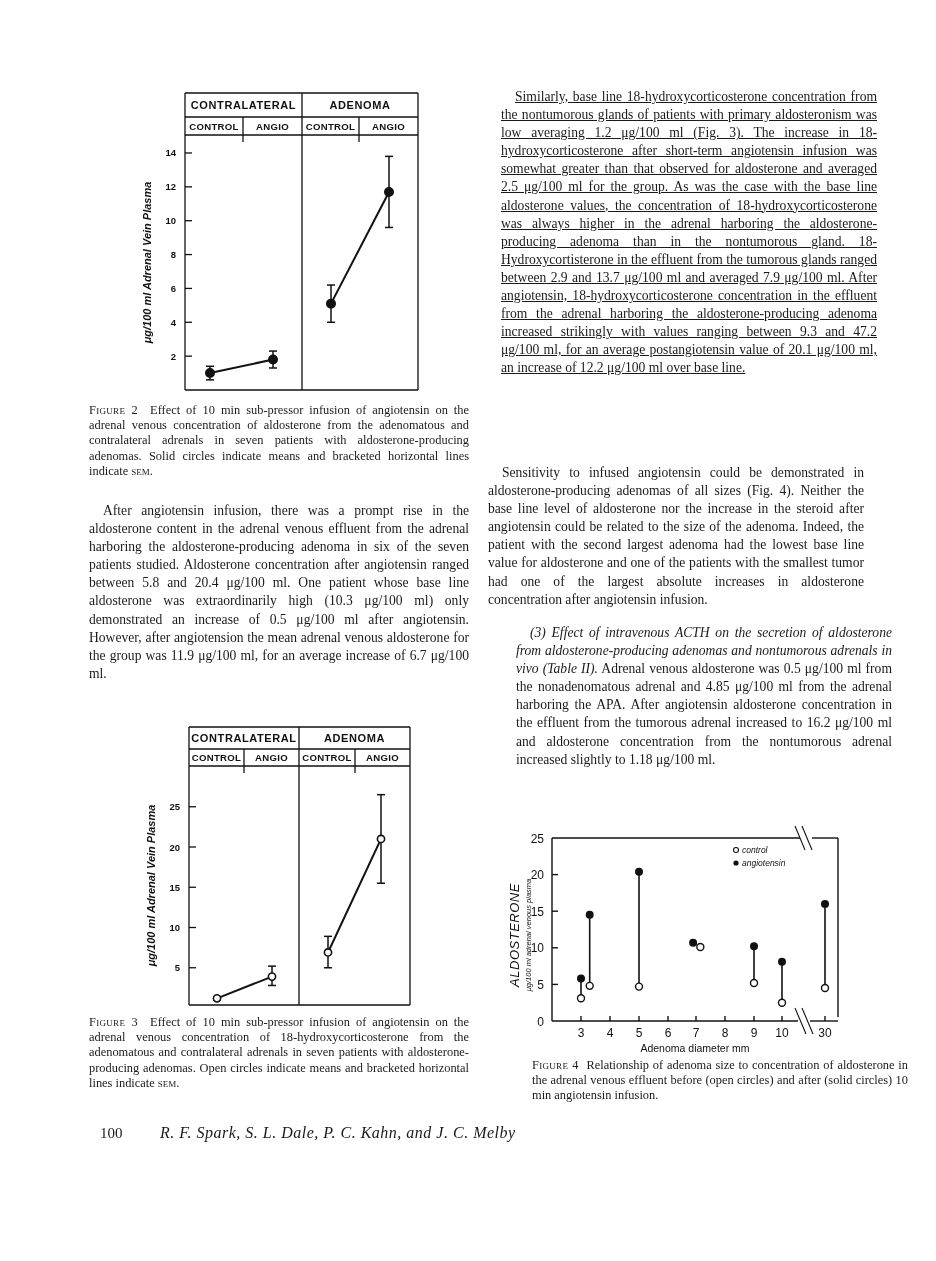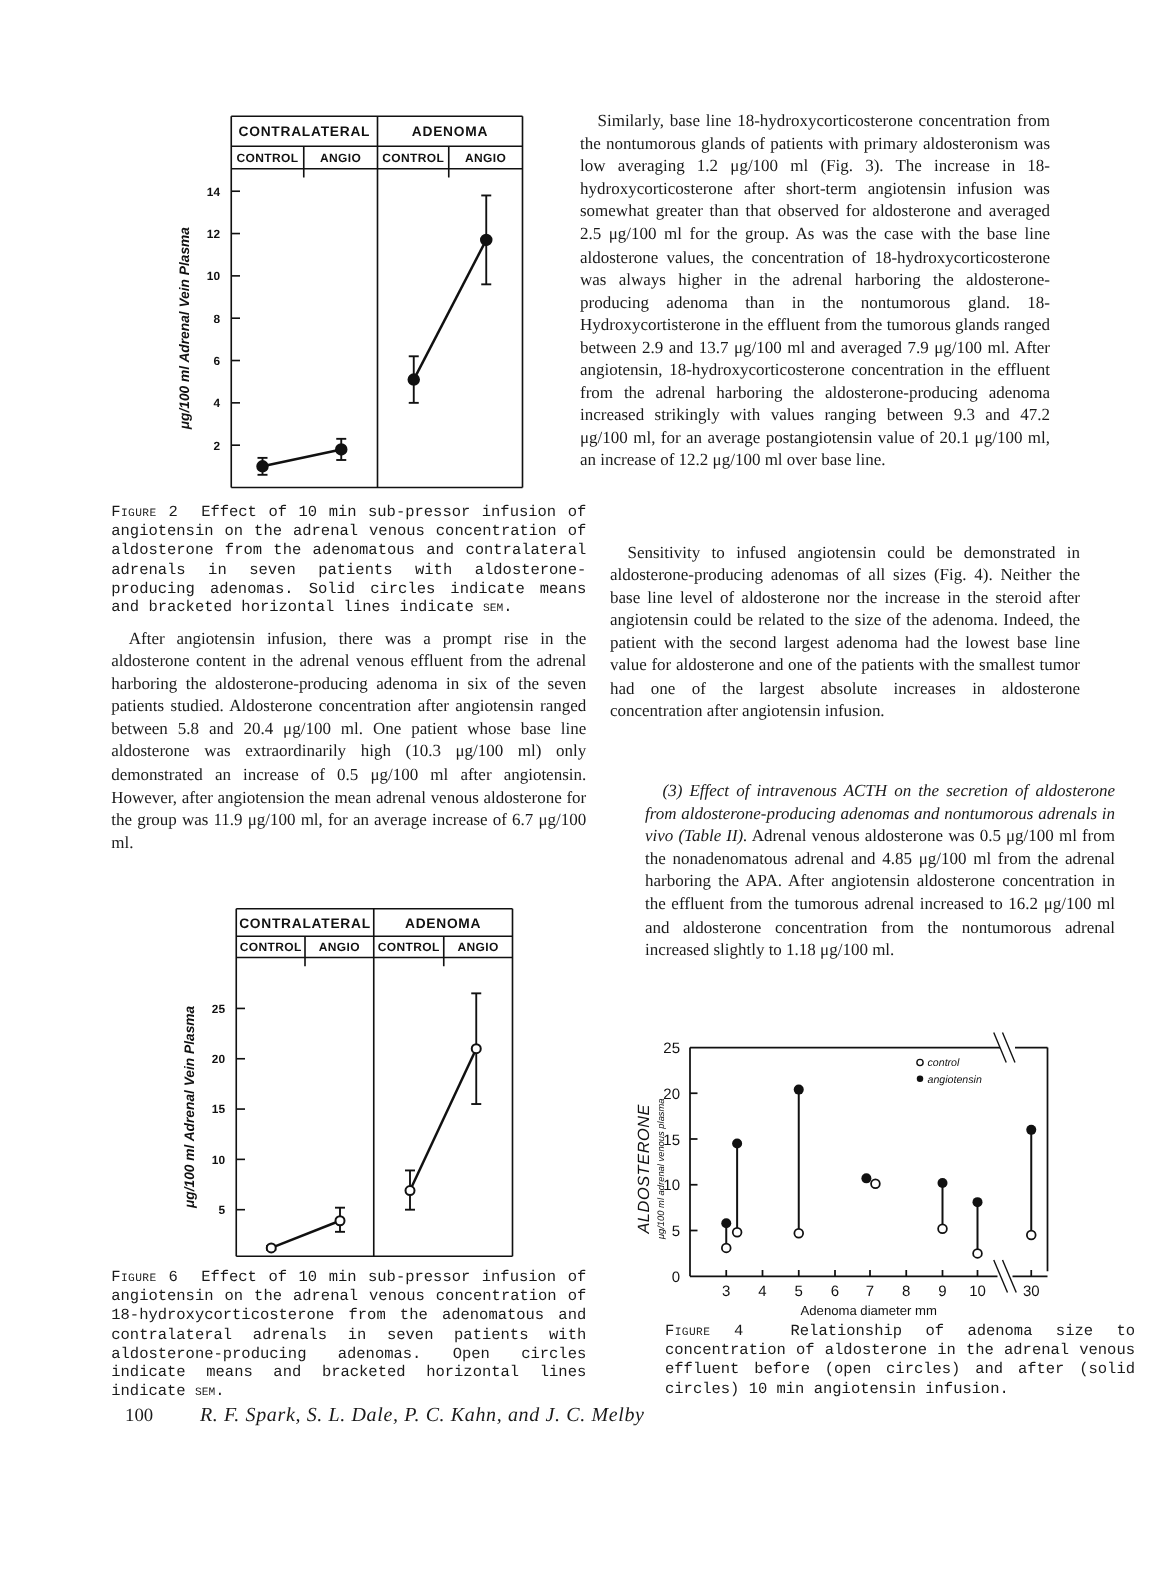--- a/index.html
+++ b/index.html
@@ -9,21 +9,21 @@
     font-family: "Liberation Serif", "DejaVu Serif", serif;
     font-size: 13.6px;
     line-height: 18.1px;
     text-align: justify;
     text-align-last: left;
     hyphens: none;
   }
   .para .indent { display: inline-block; width: 14px; }
   .caption {
     position: absolute;
-    font-family: Liberation Mono, monospace;
+    font-family: Liberation Serif, serif;
     font-size: 12.4px;
     line-height: 15.2px;
     text-align: justify;
   }
   .caption .fig { font-variant: small-caps; letter-spacing: 0.3px; }
   .caption .sc { font-variant: small-caps; }
   .ital { font-style: italic; }
   svg { position: absolute; overflow: visible; }
   svg text { font-family: "Liberation Sans", "DejaVu Sans", sans-serif; fill: #111; }
   .hdr { font-weight: bold; font-size: 11px; letter-spacing: 0.6px; }
@@ -211,30 +211,30 @@
   <span class="fig">Figure 2</span>&nbsp;
   <span>Effect of 10 min sub-pressor infusion of angiotensin on the adrenal venous concentration of aldosterone from the adenomatous and contralateral adrenals in seven patients with aldosterone-producing adenomas. Solid circles indicate means and bracketed horizontal lines indicate</span>
   <span class="sc">sem.</span>
 </div>
 
 <div class="para" style="left:89px; top:502px; width:380px;">
   <span class="indent"></span><span>After angiotensin infusion, there was a prompt rise in the aldosterone content in the adrenal venous effluent from the adrenal harboring the aldosterone-producing adenoma in six of the seven patients studied. Aldosterone concentration after angiotensin ranged between 5.8 and 20.4 μg/100 ml. One patient whose base line aldosterone was extraordinarily high (10.3 μg/100 ml) only demonstrated an increase of 0.5 μg/100 ml after angiotensin. However, after angiotension the mean adrenal venous aldosterone for the group was 11.9 μg/100 ml, for an average increase of 6.7 μg/100 ml.</span>
 </div>
 
 <div class="caption" style="left:89px; top:1015px; width:380px;">
-  <span class="fig">Figure 6</span>&nbsp;
+  <span class="fig">Figure 3</span>&nbsp;
   <span>Effect of 10 min sub-pressor infusion of angiotensin on the adrenal venous concentration of 18-hydroxycorticosterone from the adenomatous and contralateral adrenals in seven patients with aldosterone-producing adenomas. Open circles indicate means and bracketed horizontal lines indicate</span>
   <span class="sc">sem.</span>
 </div>
 
-<div class="para" style="left:464px; top:88px; width:376px;">
+<div class="para" style="left:501px; top:88px; width:376px;text-decoration:underline;">
   <span class="indent"></span><span>Similarly, base line 18-hydroxycorticosterone concentration from the nontumorous glands of patients with primary aldosteronism was low averaging 1.2 μg/100 ml (Fig. 3). The increase in 18-hydroxycorticosterone after short-term angiotensin infusion was somewhat greater than that observed for aldosterone and averaged 2.5 μg/100 ml for the group. As was the case with the base line aldosterone values, the concentration of 18-hydroxycorticosterone was always higher in the adrenal harboring the aldosterone-producing adenoma than in the nontumorous gland. 18-Hydroxycortisterone in the effluent from the tumorous glands ranged between 2.9 and 13.7 μg/100 ml and averaged 7.9 μg/100 ml. After angiotensin, 18-hydroxycorticosterone concentration in the effluent from the adrenal harboring the aldosterone-producing adenoma increased strikingly with values ranging between 9.3 and 47.2 μg/100 ml, for an average postangiotensin value of 20.1 μg/100 ml, an increase of 12.2 μg/100 ml over base line.</span>
 </div>
 
-<div class="para" style="left:488px; top:433px; width:376px;">
+<div class="para" style="left:488px; top:464px; width:376px;">
   <span class="indent"></span><span>Sensitivity to infused angiotensin could be demonstrated in aldosterone-producing adenomas of all sizes (Fig. 4). Neither the base line level of aldosterone nor the increase in the steroid after angiotensin could be related to the size of the adenoma. Indeed, the patient with the second largest adenoma had the lowest base line value for aldosterone and one of the patients with the smallest tumor had one of the largest absolute increases in aldosterone concentration after angiotensin infusion.</span>
 </div>
 
 <div class="para" style="left:516px; top:624px; width:376px;">
   <span class="indent"></span><span class="ital">(3) Effect of intravenous ACTH on the secretion of aldosterone from aldosterone-producing adenomas and nontumorous adrenals in vivo (Table II).</span>
   <span>Adrenal venous aldosterone was 0.5 μg/100 ml from the nonadenomatous adrenal and 4.85 μg/100 ml from the adrenal harboring the APA. After angiotensin aldosterone concentration in the effluent from the tumorous adrenal increased to 16.2 μg/100 ml and aldosterone concentration from the nontumorous adrenal increased slightly to 1.18 μg/100 ml.</span>
 </div>
 
 <div class="caption" style="left:488px; top:1058px; width:376px;margin-left:44px;">
   <span class="fig">Figure 4</span>&nbsp;

